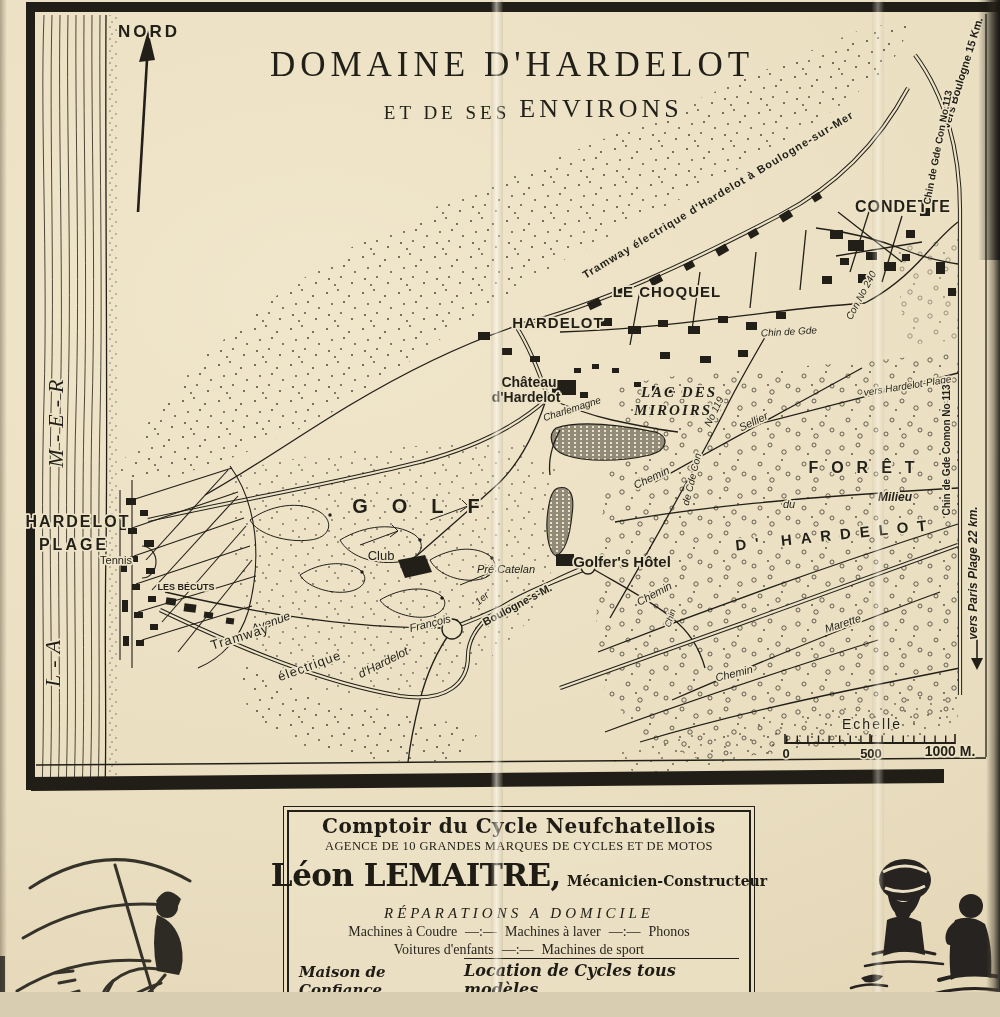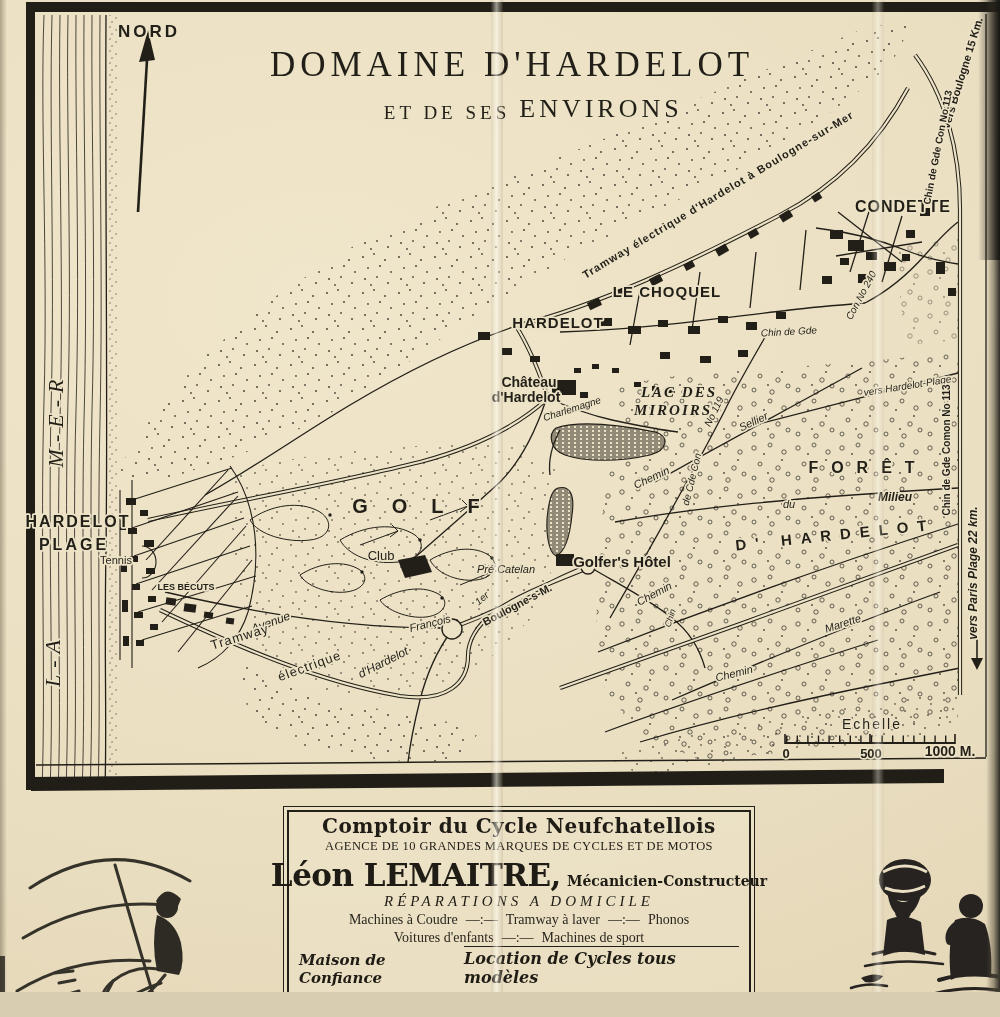--- a/index.html
+++ b/index.html
@@ -37,21 +37,21 @@
     letter-spacing:.5px;line-height:1.05;}
   .ad-h2{font-family:"Liberation Serif", serif;font-size:12.5px;text-align:center;letter-spacing:.4px;
     margin-top:2px;white-space:nowrap;}
   .ad-name{display:flex;justify-content:center;align-items:baseline;gap:6px;margin-top:3px;white-space:nowrap;}
   .ad-name .big{font-family:"DejaVu Serif", serif;font-weight:700;font-size:31px;letter-spacing:-.5px;}
   .ad-name .sub{font-family:"DejaVu Serif", serif;font-weight:700;font-size:14px;}
   .ad-row{display:flex;justify-content:space-between;align-items:baseline;margin-top:2px;}
   .ad-gare{font-family:"Liberation Serif", serif;font-weight:700;font-size:15px;}
   .ad-city{font-family:"Liberation Serif", serif;font-weight:700;font-size:16px;}
   .ad-rep{font-family:"Liberation Serif", serif;font-style:italic;font-size:15px;letter-spacing:4px;
-    text-align:center;margin-top:0;white-space:nowrap;}
+    text-align:center;margin-top:12px;white-space:nowrap;}
   .ad-items{font-family:"Liberation Serif", serif;font-size:14px;text-align:center;margin-top:2px;
     white-space:nowrap;color:#2a261f;}
   .ad-items .sep{padding:0 8px;}
   .ad-footer{display:flex;justify-content:center;align-items:flex-end;margin-top:auto;padding-bottom:19px;}
   .ad-conf{font-family:"DejaVu Serif", serif;font-weight:700;font-style:italic;font-size:15px;}
   .ad-loc{font-family:"DejaVu Serif", serif;font-weight:700;font-style:italic;font-size:16px;
     border-top:1.5px solid #23201a;padding-top:2px;}
   .illus{position:absolute;z-index:2;}
 </style>
 </head>
@@ -378,21 +378,21 @@
   <div class="ad-outer">
     <div class="ad-inner">
       <div class="ad-h1">Comptoir du Cycle Neufchatellois</div>
       <div class="ad-h2">AGENCE DE 10 GRANDES MARQUES DE CYCLES ET DE MOTOS</div>
       <div class="ad-name">
         <span class="big">Léon LEMAITRE,</span>
         <span class="sub">Mécanicien-Constructeur</span>
       </div>
       <div class="ad-rep">RÉPARATIONS A DOMICILE</div>
       <div class="ad-items">
-        <span>Machines à Coudre</span><span class="sep">—:—</span><span>Tramway à laver</span><span class="sep">—:—</span><span>Phonos</span>
+        <span>Machines à Coudre</span><span class="sep">—:—</span><span>Machines à laver</span><span class="sep">—:—</span><span>Phonos</span>
       </div>
       <div class="ad-items">
         <span>Voitures d'enfants</span><span class="sep">—:—</span><span>Machines de sport</span>
       </div>
       <div class="ad-footer">
         <span class="ad-conf">Maison de Confiance</span>
         <span class="ad-loc">Location de Cycles tous modèles</span>
       </div>
     </div>
   </div>

